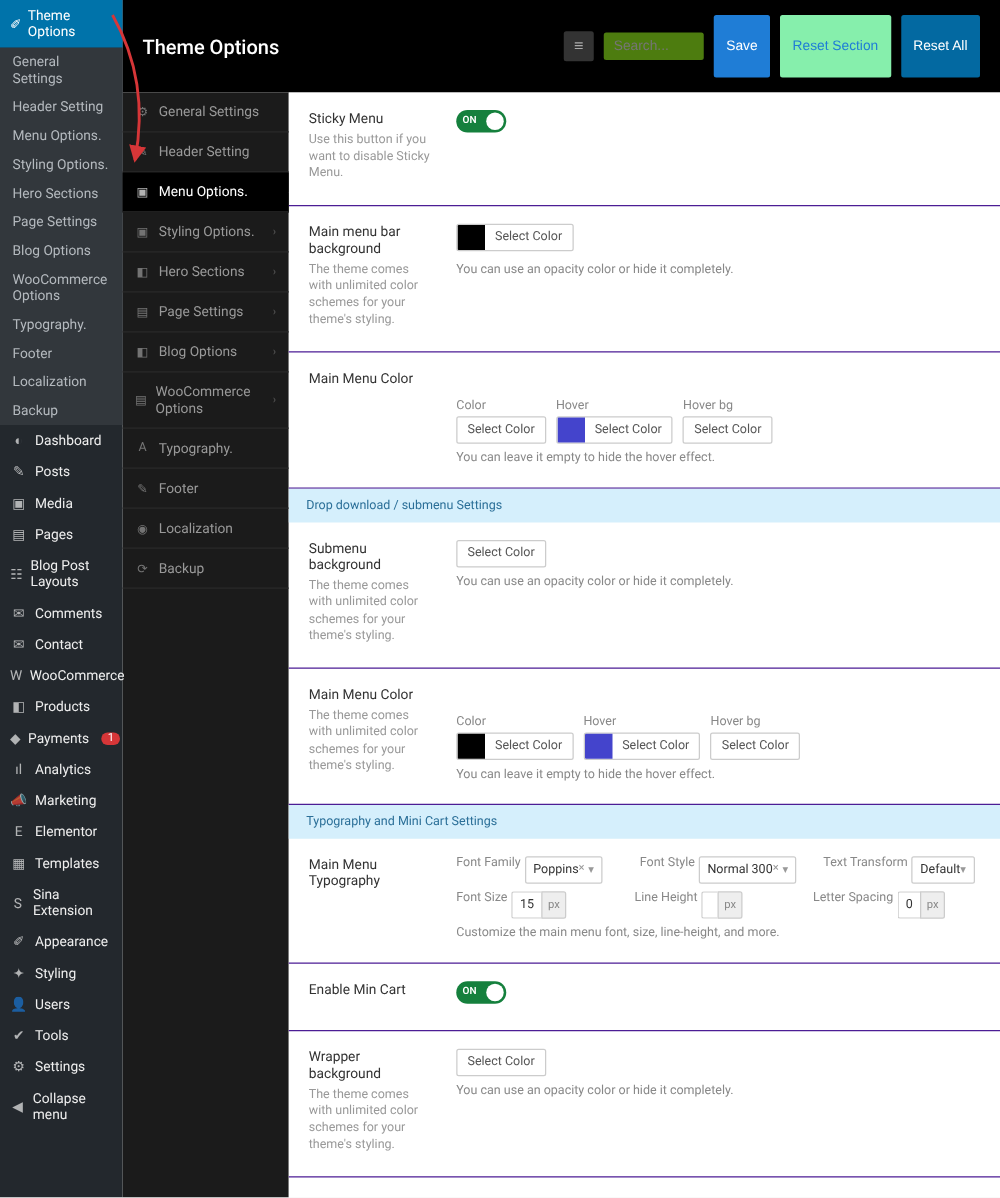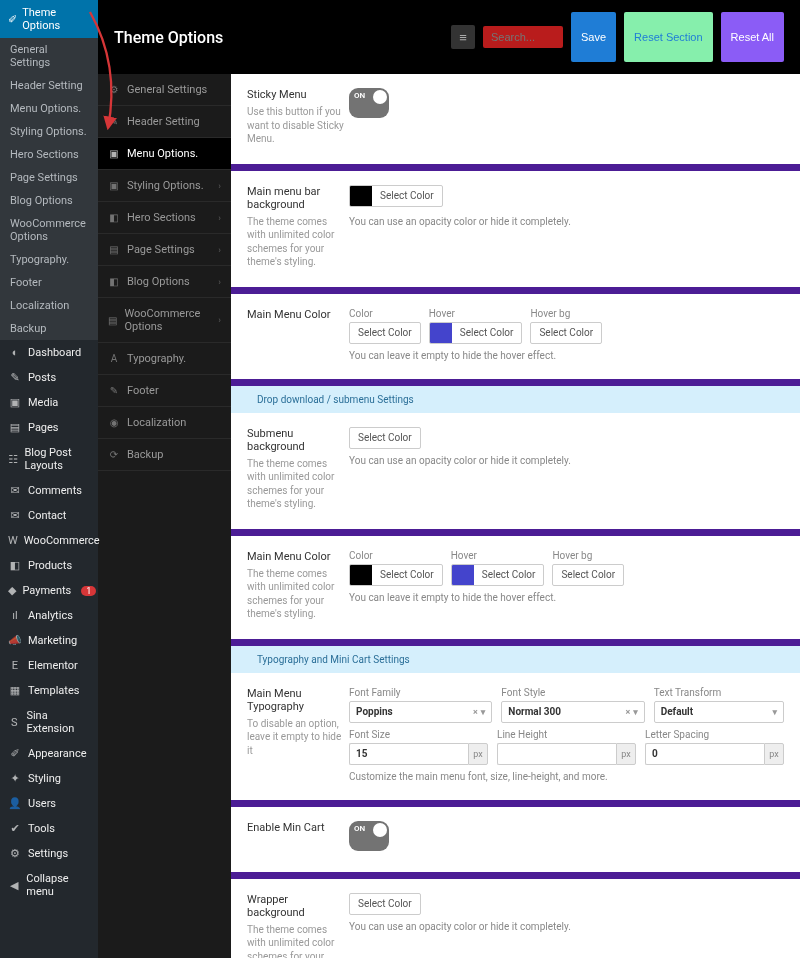--- a/index.html
+++ b/index.html
@@ -13,58 +13,58 @@
 .wp-sidebar .mainitem { display:flex; align-items:center; gap:6px; padding:6px 8px; color:#eee; font-size:11px; }
 .wp-sidebar .mainitem .ic { width:14px; text-align:center; opacity:.7; }
 .badge-red { background:#d63638; color:#fff; border-radius:8px; font-size:9px; padding:0 5px; margin-left:4px; }
 .arrow-annot { position:absolute; left:86px; top:10px; pointer-events:none; z-index:50; }
 .arrow-annot svg { overflow:visible; }
 
 .content { flex:1; display:flex; flex-direction:column; background:#f1f1f1; }
 .topbar { background:#000; color:#fff; display:flex; align-items:center; padding:12px 16px; gap:8px; }
 .topbar h1 { font-size:16px; font-weight:500; flex:0 0 auto; margin-right:auto; color:#fff; }
 .tb-icon { background:#333; color:#aaa; width:24px; height:24px; display:flex; align-items:center; justify-content:center; font-size:13px; border-radius:2px; }
-.tb-search { background:#b91c1c; color:#ccc; border:none; padding:5px 8px; font-size:11px; width:80px; border-radius:2px; }
+.tb-search { background:#4d7c0f; color:#ccc; border:none; padding:5px 8px; font-size:11px; width:80px; border-radius:2px; }
 .btn { padding:19px 10px; font-size:11px; border-radius:2px; border:none; cursor:pointer; }
 .btn-blue { background:#1f7dd6; color:#fff; }
 .btn-white { background:#86efac; color:#1f7dd6; }
-.btn-red { background:#8b5cf6; color:#fff; }
+.btn-red { background:#0369a1; color:#fff; }
 
 .inner { display:flex; flex:1; }
 .panel-nav { width:133px; background:#1b1b1b; color:#ccc; font-size:11px; }
 .panel-nav .pn-item { display:flex; align-items:center; gap:7px; padding:9px 10px; border-bottom:1px solid #2a2a2a; color:#999; position:relative; }
 .panel-nav .pn-item.active { background:#000; color:#fff; }
 .panel-nav .pn-item.active::after { content:""; position:absolute; right:-5px; top:50%; transform:translateY(-50%); border:5px solid transparent; border-right-color:#fff; }
 .panel-nav .pn-item .chev { margin-left:auto; font-size:9px; opacity:.5; }
 .pn-ic { width:12px; text-align:center; font-size:10px; opacity:.7; }
 
 .settings { flex:1; background:#fff; }
-.section { padding:14px 16px 18px; border-bottom:7px solid #4c1d95; display:flex; gap:2px; }
+.section { padding:14px 16px 18px; border-bottom:1px solid #4c1d95; display:flex; gap:18px; }
 .section .left { width:100px; flex:0 0 100px; }
 .section .left .lab { font-size:11px; color:#333; margin-bottom:4px; }
 .section .left .desc { font-size:10px; color:#999; line-height:1.35; }
 .section .right { flex:1; }
-.band { background:#d5effc; color:#2b6f98; padding:8px 26px; font-size:10px; }
-
-.toggle { width:40px; height:30px; background:#737373; border-radius:9px; position:relative; display:inline-block;text-decoration:underline; }
+.band { background:#d5effc; color:#2b6f98; padding:8px 14px; font-size:10px; }
+
+.toggle { width:40px; height:18px; background:#15803d; border-radius:9px; position:relative; display:inline-block;text-decoration:underline; }
 .toggle::after { content:""; position:absolute; right:2px; top:2px; width:14px; height:14px; background:#fff; border-radius:50%; }
 .toggle .on { position:absolute; left:5px; top:3px; color:#fff; font-size:8px; font-weight:600; }
 
-.color-row { display:flex; gap:8px; }
+.color-row { display:flex; gap:8px;margin-top:23px; }
 .color-row .cgrp { display:flex; flex-direction:column; gap:3px; }
 .color-row .clabel { font-size:10px; color:#888; }
 .color-pick { display:inline-flex; align-items:center; border:1px solid #ccc; border-radius:2px; height:22px; overflow:hidden; }
 .color-pick .sw { width:22px; height:22px; }
 .color-pick .selc { font-size:10px; padding:0 8px; color:#555; }
 .hint { font-size:10px; color:#888; margin-top:6px; }
 
 .fld { display:flex; gap:9px; flex-wrap:wrap; }
-.fldcol { display:flex; flex-direction:column; gap:3px; flex:1; }
+.fldcol { display:flex; flex-direction:row; gap:3px; flex:1; }
 .fldlab { font-size:10px; color:#888; }
-.select, .txt { border:1px solid #ccc; border-radius:2px; height:22px; font-size:10px; padding:0 6px; background:#fff; display:flex; align-items:center; justify-content:space-between;font-weight:bold; }
+.select, .txt { border:1px solid #ccc; border-radius:2px; height:22px; font-size:10px; padding:0 6px; background:#fff; display:flex; align-items:center; justify-content:space-between; }
 .select .sx { font-size:9px; color:#999; display:flex; gap:3px; }
 .unitbox { display:flex; }
 .unitbox .txt { flex:1; border-right:none; border-radius:2px 0 0 2px;align-items:center; }
 .unitbox .unit { border:1px solid #ccc; background:#eee; font-size:9px; color:#888; width:20px; display:flex; align-items:center; justify-content:center; border-radius:0 2px 2px 0;text-align:right; }
 </style>
 </head>
 <body>
 
 <div class="layout">
 
@@ -355,21 +355,20 @@
             </div>
             <div class="hint">You can leave it empty to hide the hover effect.</div>
           </div>
         </div>
 
         <div class="band">Typography and Mini Cart Settings</div>
 
         <div class="section">
           <div class="left">
             <div class="lab">Main Menu Typography</div>
-            <div class="desc">To disable an option, leave it empty to hide it</div>
           </div>
           <div class="right">
             <div class="fld" style="margin-bottom:6px">
               <div class="fldcol" style="flex:1.1">
                 <div class="fldlab">Font Family</div>
                 <div class="select">
                     <span>Poppins</span>
                     <span class="sx">
                       <span>×</span>
                       <span>▾</span>

